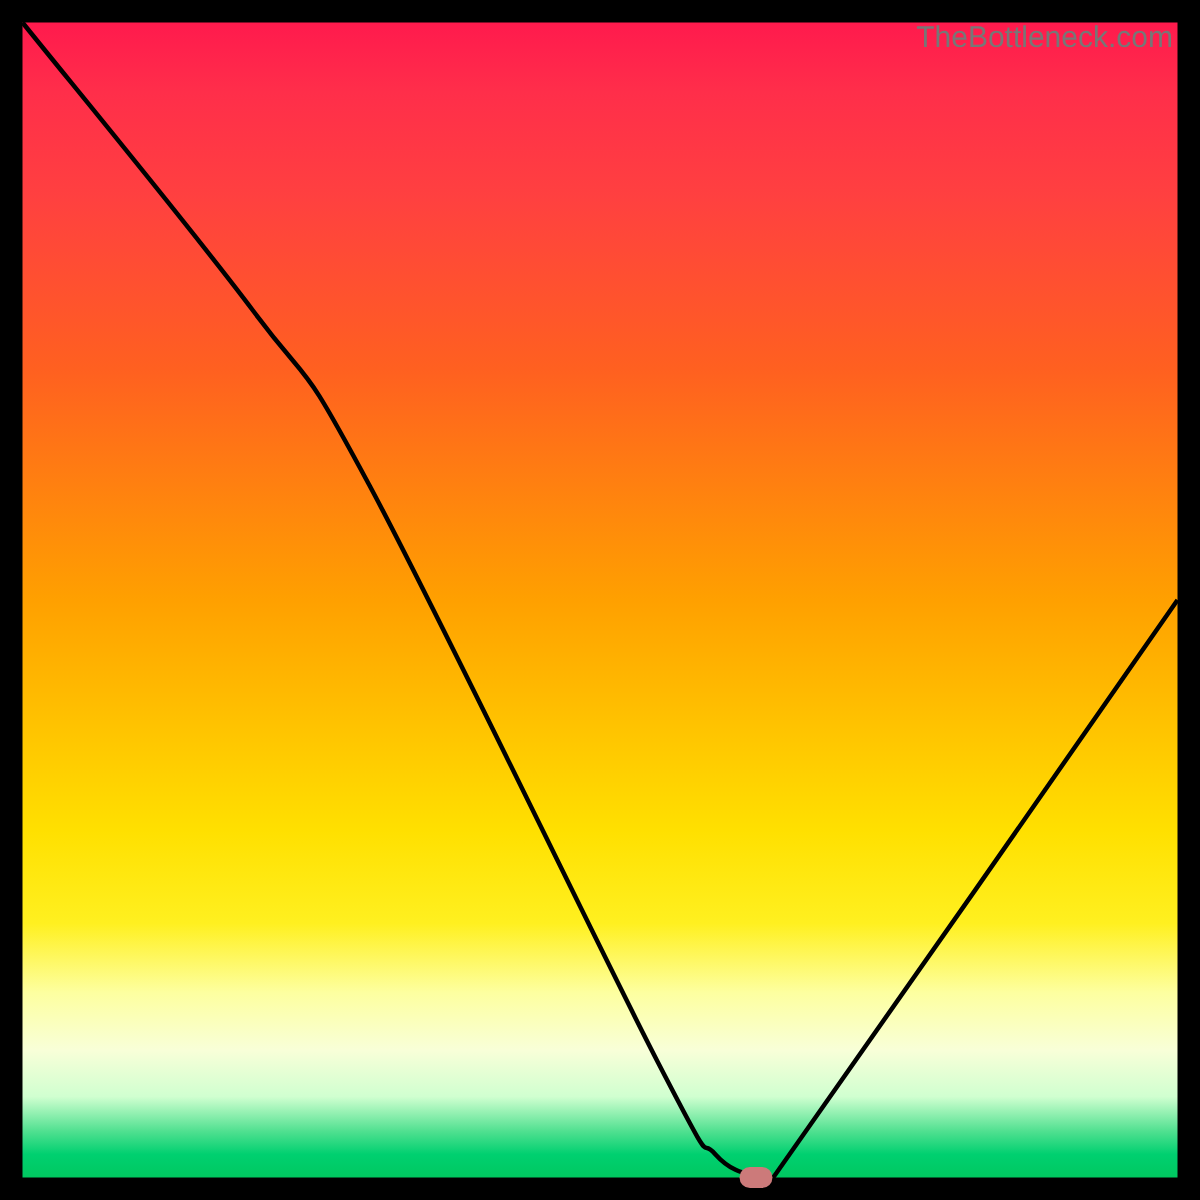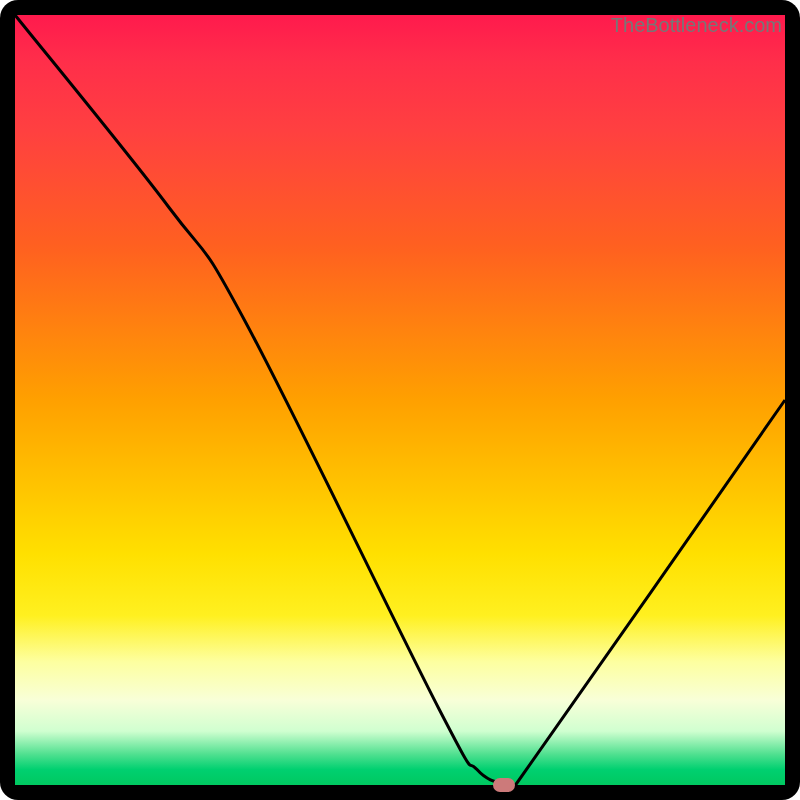--- a/index.html
+++ b/index.html
@@ -5,21 +5,20 @@
   body {
     margin: 0;
     padding: 0;
     background: #fff;
   }
   .chart-container {
     position: relative;
     width: 800px;
     height: 800px;
     background: #000;
-    border-radius: 18px;
   }
   .plot-area {
     position: absolute;
     left: 15px;
     top: 15px;
     width: 770px;
     height: 770px;
     background: linear-gradient(to bottom,
       #ff1a4d 0%,
       #ff2e4a 6%,

